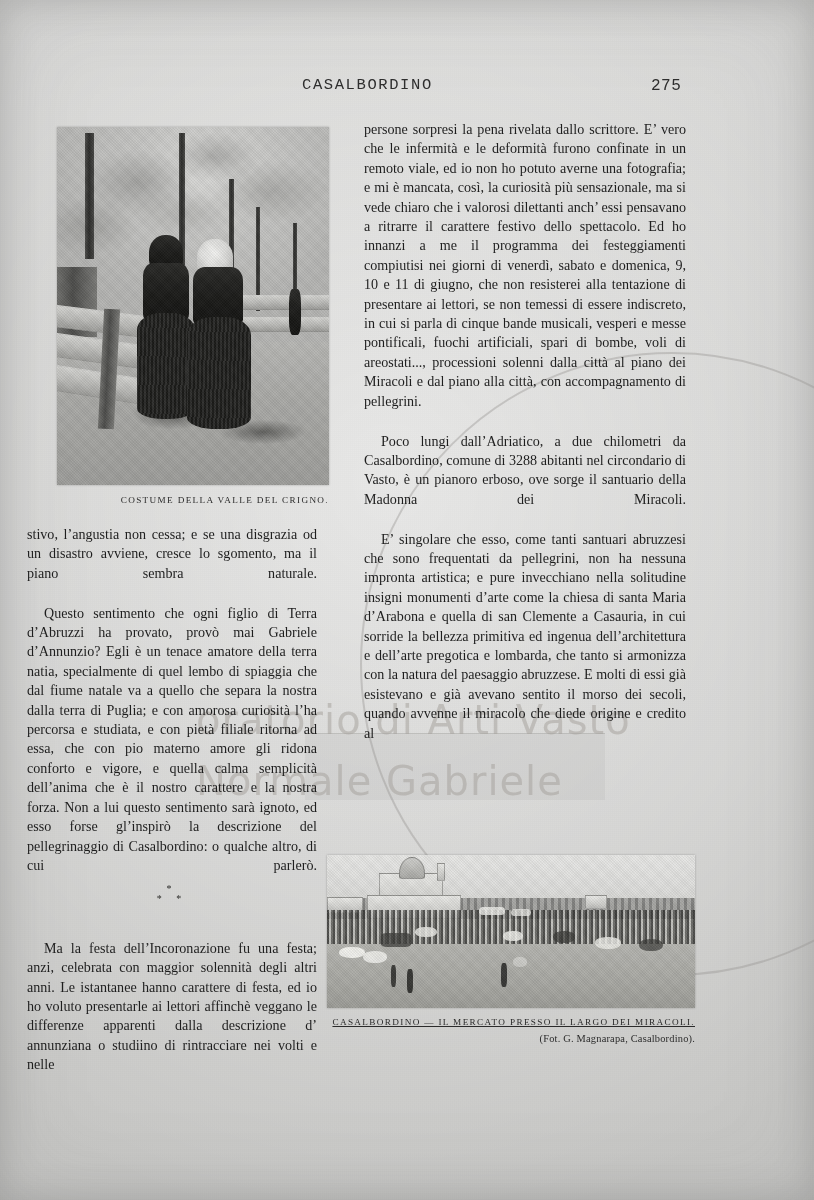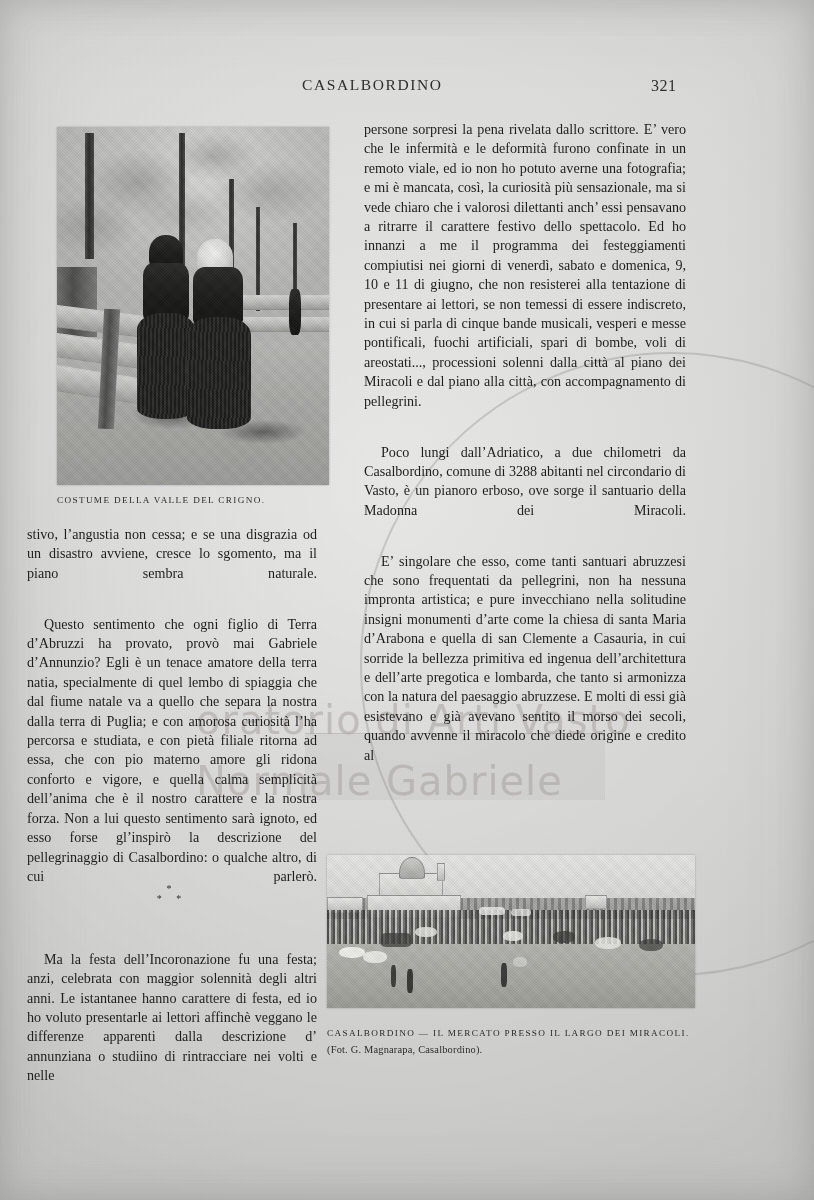--- a/index.html
+++ b/index.html
@@ -93,20 +93,21 @@
   }
 
   
   #running-head {
     position: absolute;
     left: 0;
     top: 76px;
     width: 814px;
     height: 24px;
     z-index: 4;
+    font-family: Liberation Mono, monospace;
   }
   #running-head .rh-title {
     position: absolute;
     left: 302px;
     top: 0;
     font-size: 15.5px;
     letter-spacing: 1.6px;
     color: #2e2e2e;
   }
   #running-head .rh-folio {
@@ -129,21 +130,21 @@
   .para {
     margin: 0;
     font-size: 14.1px;
     line-height: 19.4px;
     color: #1e1e1e;
     text-align: justify;
     text-justify: inter-word;
     text-indent: 0;
   }
   .para.indent { text-indent: 17px; }
-  .para + .para { margin-top: 12px; }
+  .para + .para { margin-top: 1px; }
 
   
   .para::after {
     content: "";
     display: inline-block;
     width: 100%;
   }
   .para.nostretch::after { display: none; }
 
   
@@ -155,21 +156,21 @@
     position: relative;
     overflow: hidden;
     background: #9b9b99;
     box-shadow: 0 0 2px rgba(60,60,60,.35);
   }
   .caption {
     font-family: "Liberation Serif", serif;
     font-size: 9.2px;
     letter-spacing: 1.35px;
     color: #2b2b2b;
-    text-align: left;
+    text-align: right;
     line-height: 14px;
     white-space: nowrap;
   }
   .caption.credit {
     letter-spacing: .2px;
     font-size: 10.4px;
   }
 
   
   #fig-costume { left: 57px; top: 127px; width: 272px; }
@@ -302,21 +303,21 @@
 
   <div id="stamp-arc"></div>
   <div id="stamp-block"></div>
   <div id="watermark">
     <div class="wm-line">oratorio di Arti Vasto</div>
     <div class="wm-line second">Normale Gabriele</div>
   </div>
 
   <div id="running-head">
     <div class="rh-title">CASALBORDINO</div>
-    <div class="rh-folio">321</div>
+    <div class="rh-folio">275</div>
   </div>
 
   <div class="figure" id="fig-costume">
     <div class="frame">
       <div class="ph1-sky"></div>
       <div class="ph1-clouds"></div>
       <div class="ph1-ground"></div>
 
       <div class="ph1-pole" style="left:28px;  top:6px;   width:9px;  height:126px;"></div>
       <div class="ph1-pole" style="left:122px; top:6px;   width:6px;  height:132px;"></div>
@@ -398,18 +399,18 @@
       <div class="ph2-blob" style="left:268px; top:82px;  width:26px; height:12px; background:rgba(235,235,231,.82);"></div>
       <div class="ph2-blob" style="left:312px; top:84px;  width:24px; height:12px; background:rgba(58,58,55,.70);"></div>
 
       <div class="ph2-blob" style="left:64px;  top:110px; width:5px;  height:22px; background:rgba(40,40,38,.85); border-radius:30%;"></div>
       <div class="ph2-blob" style="left:80px;  top:114px; width:6px;  height:24px; background:rgba(35,35,33,.85); border-radius:30%;"></div>
       <div class="ph2-blob" style="left:174px; top:108px; width:6px;  height:24px; background:rgba(38,38,36,.85); border-radius:30%;"></div>
       <div class="ph2-blob" style="left:186px; top:102px; width:14px; height:10px; background:rgba(210,210,206,.8);"></div>
 
       <div class="halftone"></div>
     </div>
-    <div class="caption" style="margin-top:18px;">CASALBORDINO — IL MERCATO PRESSO IL LARGO DEI MIRACOLI.</div>
+    <div class="caption" style="margin-top:7px;text-decoration:underline;">CASALBORDINO — IL MERCATO PRESSO IL LARGO DEI MIRACOLI.</div>
     <div class="caption credit" style="margin-top:3px;">(Fot. G. Magnarapa, Casalbordino).</div>
   </div>
 
   <div id="edge-shade"></div>
 </div>
 
 </body></html>

